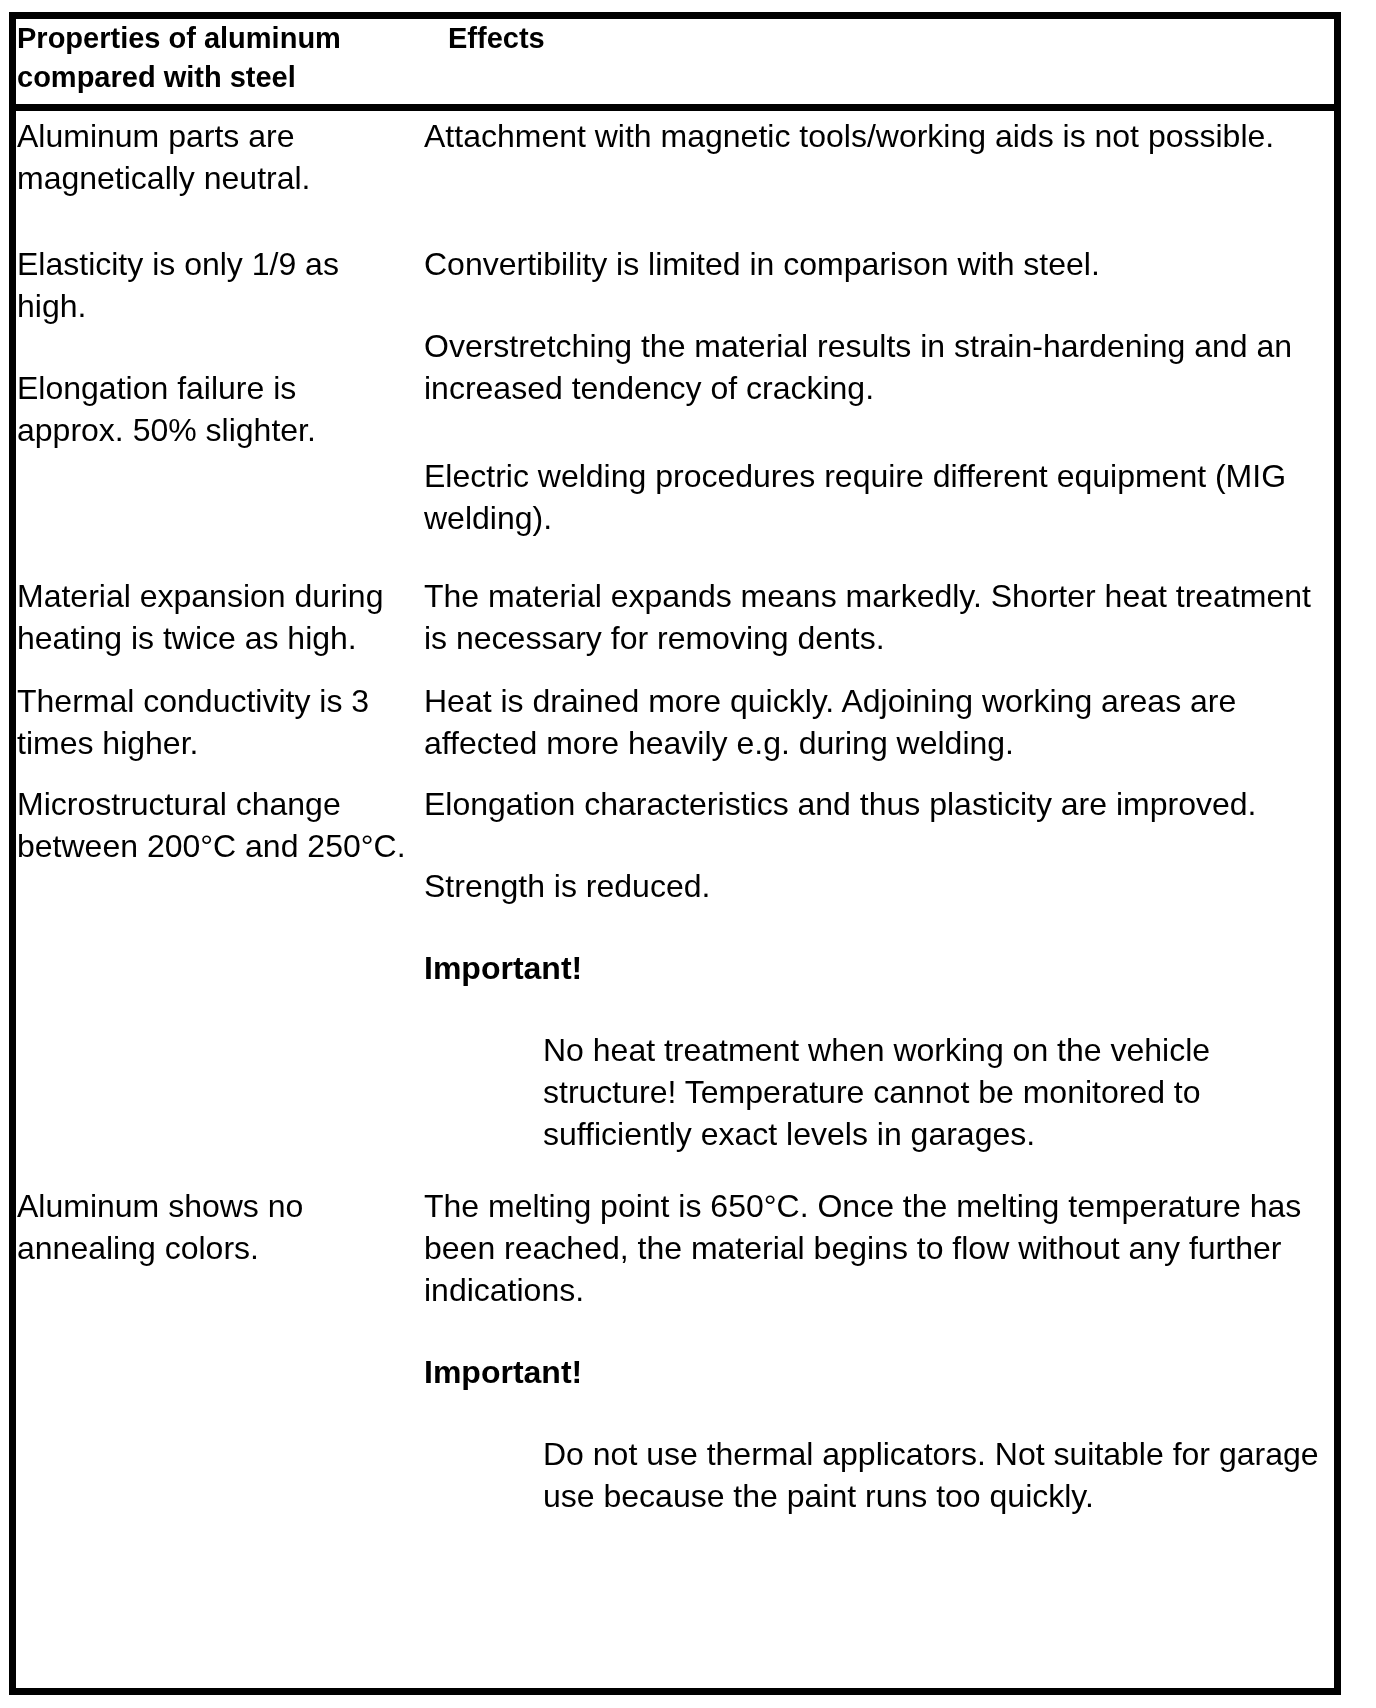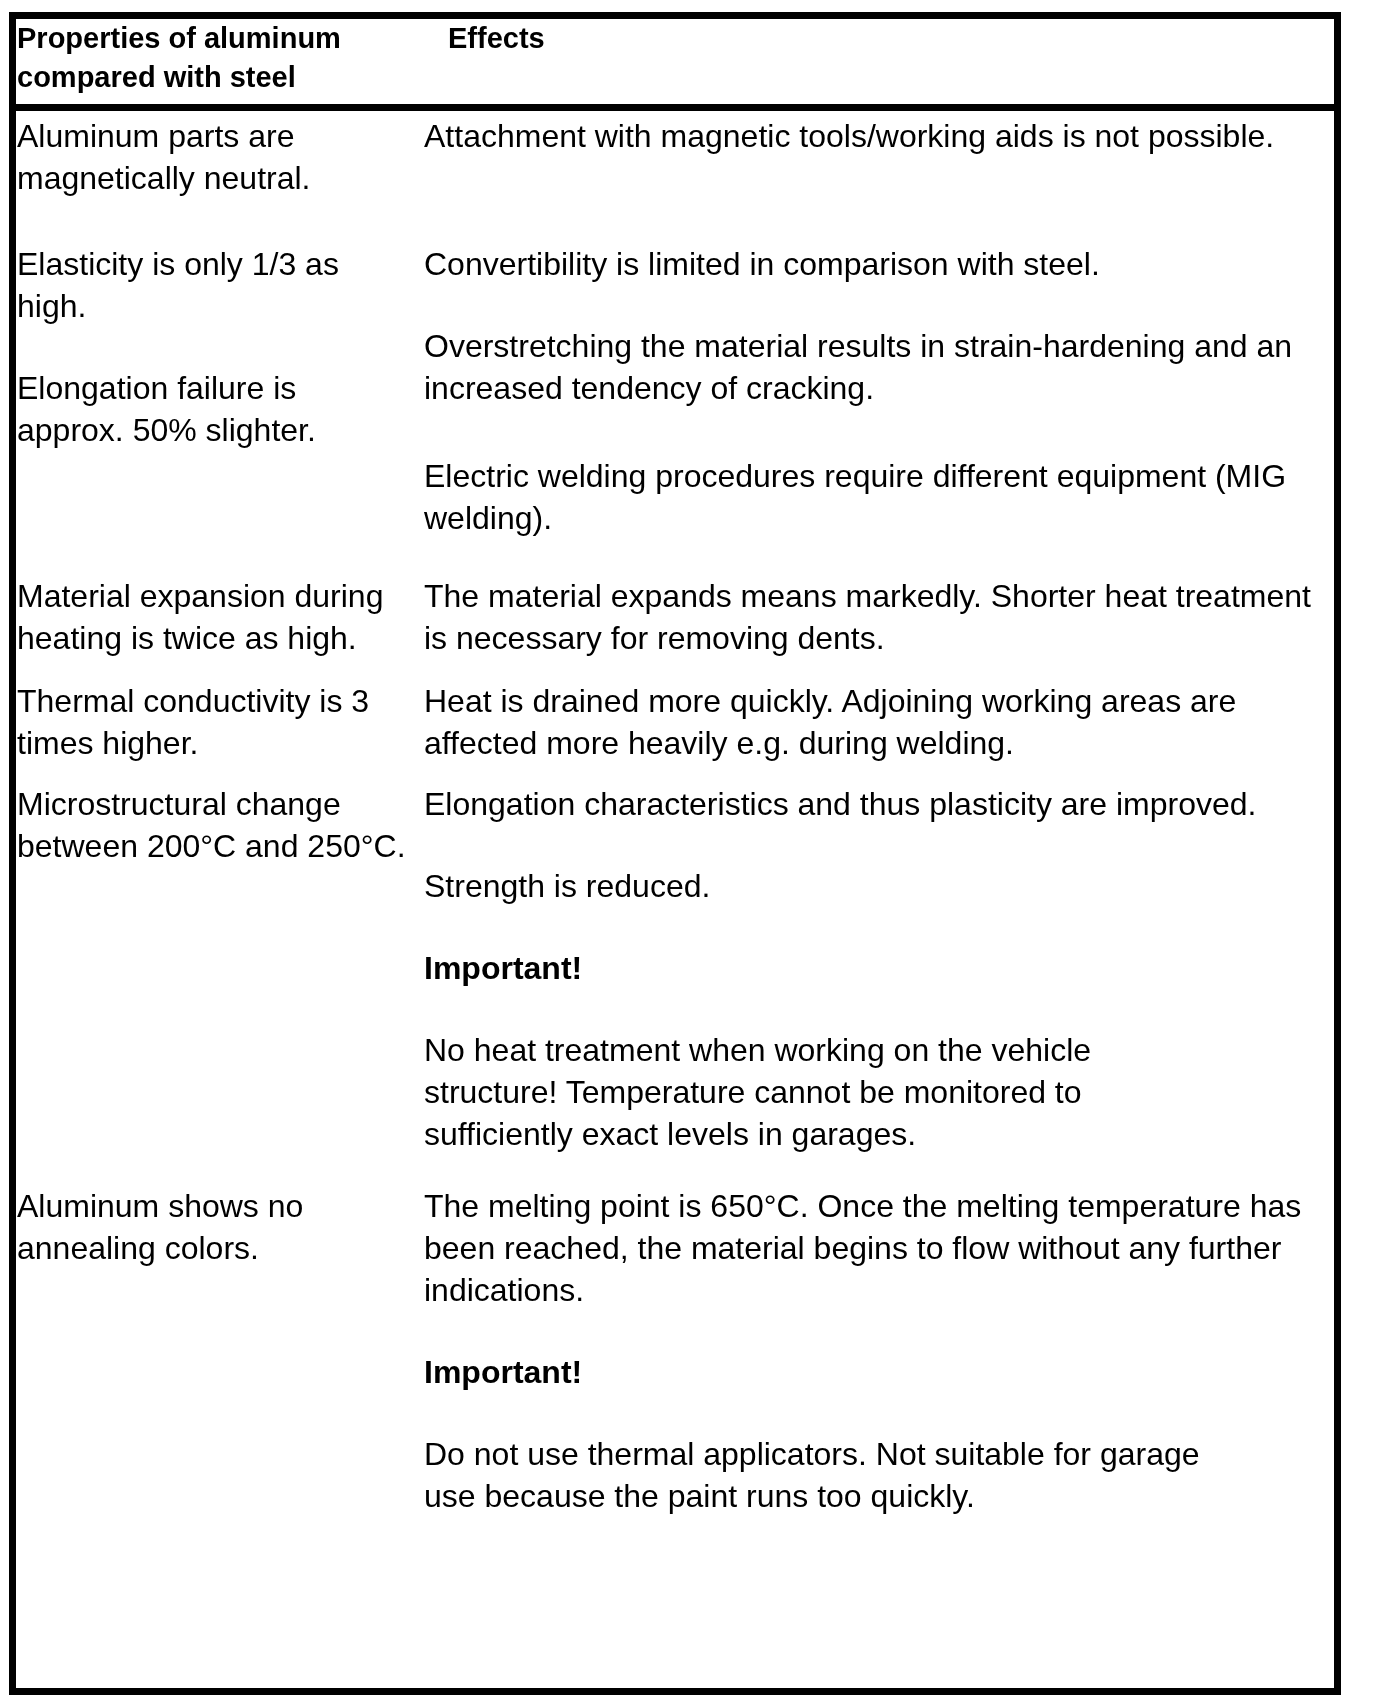--- a/index.html
+++ b/index.html
@@ -48,21 +48,21 @@
   .par {
     margin: 0 0 40px 0;
     font-size: 32px;
     line-height: 42px;
     white-space: pre;
   }
   .par:last-child { margin-bottom: 0; }
   .important {
     font-weight: bold;
   }
-  .indent { }
+  .indent { margin-left: 119px; }
 </style>
 </head>
 <body>
 
 <div class="page">
 
   <div class="table-frame"></div>
   <div class="header-separator"></div>
 
   <div class="hdr hdr-left">Properties of aluminum
@@ -71,21 +71,21 @@
 
   <div class="cellL" style="top:115px">
     <p class="par">Aluminum parts are
 magnetically neutral.</p>
   </div>
   <div class="cellR" style="top:115px">
     <p class="par">Attachment with magnetic tools/working aids is not possible.</p>
   </div>
 
   <div class="cellL" style="top:243px">
-    <p class="par">Elasticity is only 1/3 as
+    <p class="par">Elasticity is only 1/9 as
 high.</p>
     <p class="par">Elongation failure is
 approx. 50% slighter.</p>
   </div>
   <div class="cellR" style="top:243px">
     <p class="par">Convertibility is limited in comparison with steel.</p>
     <p class="par">Overstretching the material results in strain-hardening and an
 increased tendency of cracking.</p>
   </div>
 

